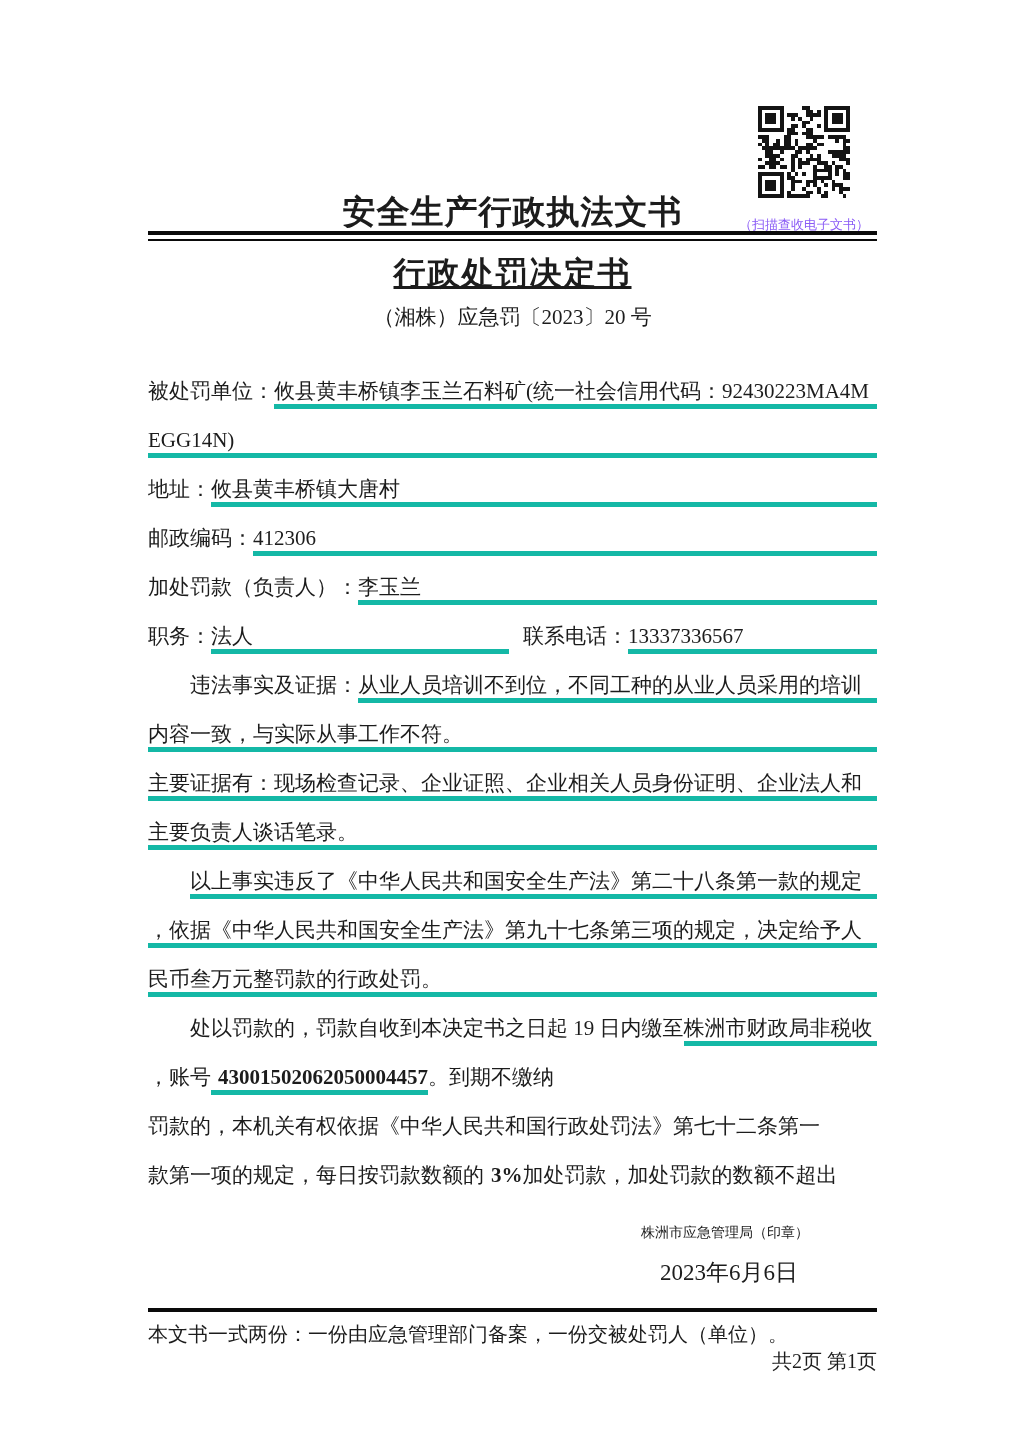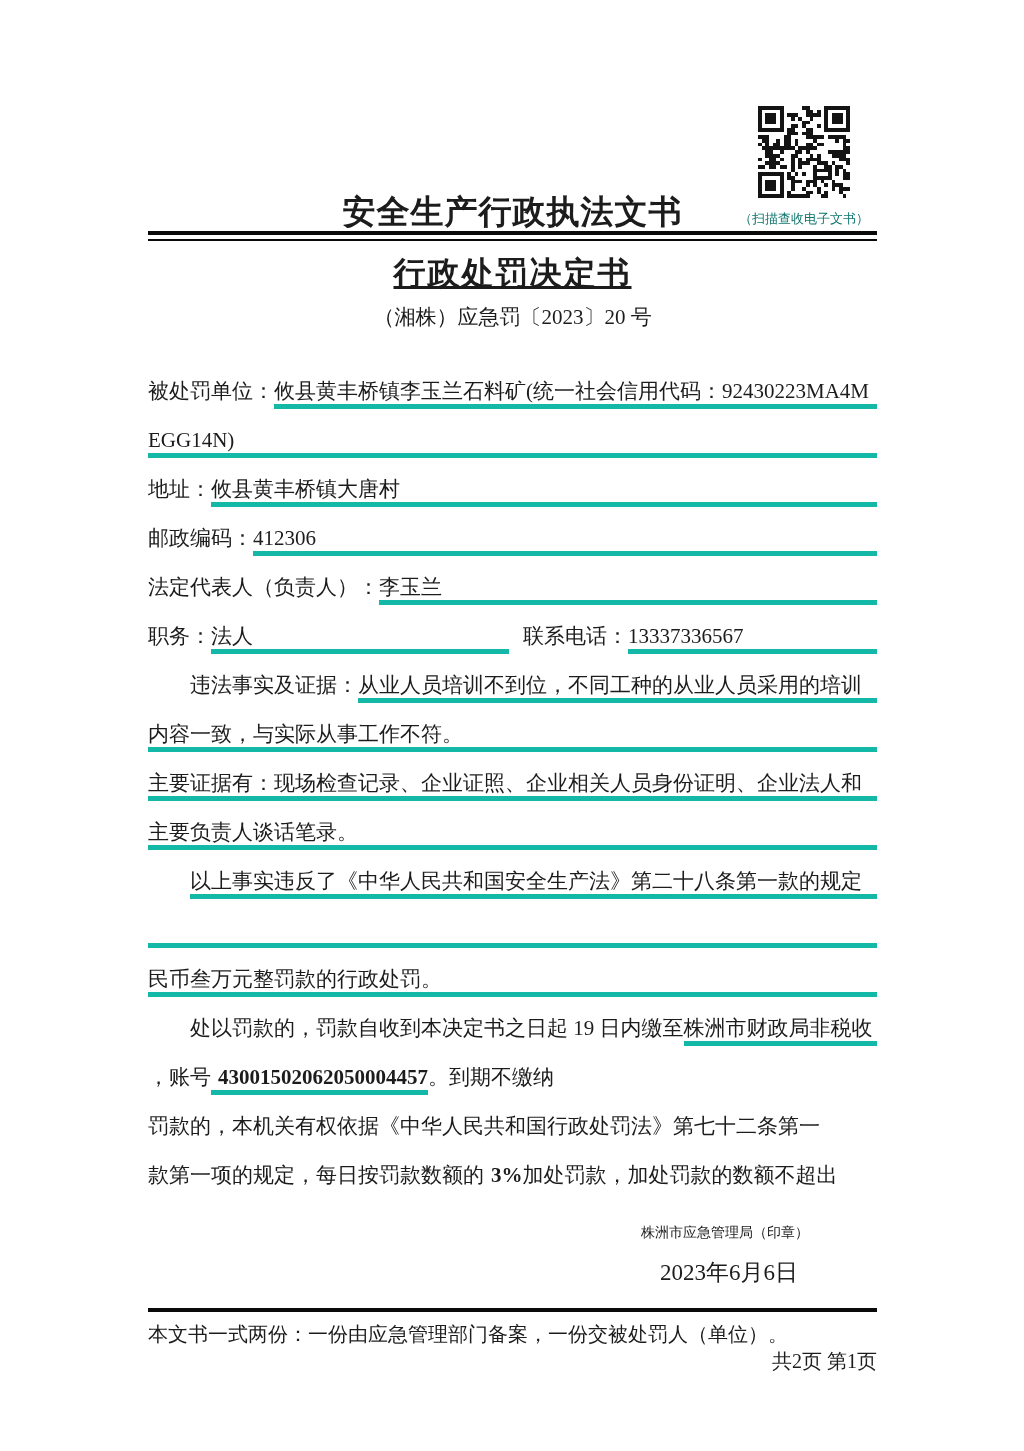--- a/index.html
+++ b/index.html
@@ -7,21 +7,21 @@
     position:relative;
     width:1024px;height:1451px;
     background:#ffffff;
     font-family:"Liberation Serif","DejaVu Serif",serif;
     color:#1c1c1c;
     overflow:hidden;
   }
 
   
   .qr-block{position:absolute;top:106px;left:735px;width:138px;text-align:center;}
-  .qr-caption{margin-top:8px;font-size:13px;letter-spacing:0;color:#0f766e;}
+  .qr-caption{margin-top:14px;font-size:13px;letter-spacing:0;color:#8b5cf6;}
 
   
   .category-title{
     position:absolute;top:190px;left:148px;width:729px;
     text-align:center;font-size:33px;font-weight:700;letter-spacing:1px;
   }
   .double-rule{
     position:absolute;top:231px;left:148px;width:729px;height:4px;
     border-top:4px solid #0a0a0a;border-bottom:2px solid #0a0a0a;
   }
@@ -402,21 +402,21 @@
       <span class="u fill"></span>
     </div>
 
     <div class="line">
       <span>邮政编码：</span>
       <span class="u">412306</span>
       <span class="u fill"></span>
     </div>
 
     <div class="line">
-      <span>法定代表人（负责人）：</span>
+      <span>加处罚款（负责人）：</span>
       <span class="u">李玉兰</span>
       <span class="u fill"></span>
     </div>
 
     <div class="line">
       <span>职务：</span>
       <span class="u seg-fixed">法人</span>
       <span class="spacer"></span>
       <span>联系电话：</span>
       <span class="u fill">13337336567</span>
@@ -441,20 +441,21 @@
       <span class="u">主要负责人谈话笔录。</span>
       <span class="u fill"></span>
     </div>
 
     <div class="line indent">
       <span class="u">以上事实违反了《中华人民共和国安全生产法》第二十八条第一款的规定</span>
       <span class="u fill"></span>
     </div>
 
     <div class="line">
+      <span class="u">，依据《中华人民共和国安全生产法》第九十七条第三项的规定，决定给予人</span>
       <span class="u fill"></span>
     </div>
 
     <div class="line">
       <span class="u">民币叁万元整罚款的行政处罚。</span>
       <span class="u fill"></span>
     </div>
 
     <div class="line indent">
       <span>处以罚款的，罚款自收到本决定书之日起 19 日内缴至</span>

